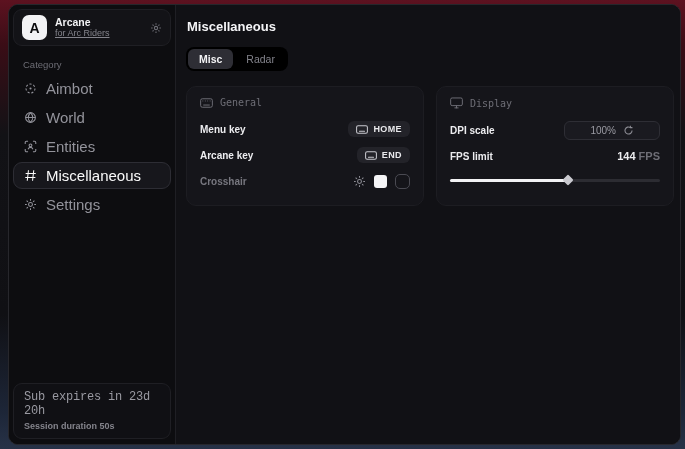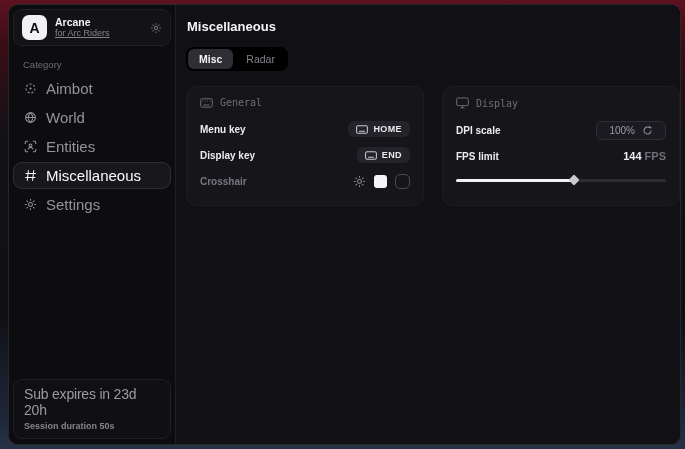--- a/index.html
+++ b/index.html
@@ -50,34 +50,34 @@
   }
   .nav-item .ic { display:flex; align-items:center; color:inherit; }
   .nav-item.active {
     background:#17171c; border-color:#2d2d34; color:#fafafa;
   }
   .status-card {
     position:absolute; left:4px; right:4px; bottom:5px;
     border:1px solid #1f1f24; border-radius:9px; background:#101014;
     padding:6px 10px 7px 10px;
   }
-  .status-l1 { font-family:Liberation Sans, sans-serif; font-size:14px; color:#9a9aa2; letter-spacing:-0.2px; }
+  .status-l1 { font-family:Liberation Mono, monospace; font-size:12px; color:#9a9aa2; letter-spacing:-0.2px; }
   .status-l2 { font-size:9px; color:#84848c; font-weight:bold; margin-top:3px; }
   
   .main { flex:1; background:#111115; padding:14px 11px 14px 10px; position:relative; }
   .page-title { color:#f5f5f7; font-size:13px; font-weight:bold; margin-left:1px; }
   .tabs {
     display:inline-flex; gap:2px; margin-top:13px;
     background:#000000; border-radius:8px; padding:2px;
   }
   .tab {
     padding:4px 11px; font-size:10.5px; color:#83838b; border-radius:6px; cursor:pointer;
   }
   .tab.active { background:#2e2e35; color:#f2f2f4; font-weight:bold; }
-  .panels { display:flex; gap:18px; margin-top:15px; }
+  .panels { display:flex; gap:12px; margin-top:15px; }
   .panel {
     width:238px; background:#15151a; border:1px solid #1d1d22;
     border-radius:10px; padding:10px 13px 12px 13px;
   }
   .panel-head {
     display:flex; align-items:center; gap:7px;
     color:#6e6e76; font-family:"DejaVu Sans Mono", monospace; font-size:10px;
     margin-bottom:9px;
   }
   .row {
@@ -92,21 +92,21 @@
     color:#e9e9ec; font-size:9px; font-weight:bold; letter-spacing:0.4px;text-align:center;
   }
   .key-badge .ic { color:#c9c9cf; display:flex; }
   .ctrl-group { display:flex; align-items:center; gap:8px; }
   .gear-btn { color:#8b8b93; display:flex; cursor:pointer; }
   .swatch { width:13px; height:13px; border-radius:3px; background:#f5f5f7; cursor:pointer; }
   .checkbox { width:15px; height:15px; border-radius:5px; border:1.5px solid #4a4a52; background:transparent; cursor:pointer; }
   .dpi-badge {
     display:inline-flex; align-items:center; gap:7px;
     background:#1a1a20; border:1px solid #2e2e35; border-radius:6px;
-    padding:3px 12px; color:#9b9ba3; font-size:10px; cursor:pointer;
+    padding:3px 25px; color:#9b9ba3; font-size:10px; cursor:pointer;
   }
   .dpi-badge .ic { color:#8b8b93; display:flex; }
   .fps-value { font-size:11px; font-weight:bold; }
   .fps-value .num { color:#ececef; }
   .fps-value .unit { color:#6e6e76; }
   .slider { position:relative; height:10px; margin-top:7px; cursor:pointer; }
   .slider-track {
     position:absolute; left:0; right:0; top:4px; height:3px;
     background:#2c2c32; border-radius:2px;
   }
@@ -224,21 +224,21 @@
               <svg width="12" height="9" viewBox="0 0 14 10" fill="none" stroke="currentColor" stroke-width="1.2">
                 <rect x="0.7" y="0.7" width="12.6" height="8.6" rx="1.8"></rect>
                 <path d="M4 7h6" stroke-linecap="round"></path>
               </svg>
             </span>
             <span>HOME</span>
           </span>
         </div>
 
         <div class="row">
-          <span class="row-label">Display key</span>
+          <span class="row-label">Arcane key</span>
           <span class="key-badge">
             <span class="ic">
               <svg width="12" height="9" viewBox="0 0 14 10" fill="none" stroke="currentColor" stroke-width="1.2">
                 <rect x="0.7" y="0.7" width="12.6" height="8.6" rx="1.8"></rect>
                 <path d="M4 7h6" stroke-linecap="round"></path>
               </svg>
             </span>
             <span>END</span>
           </span>
         </div>

